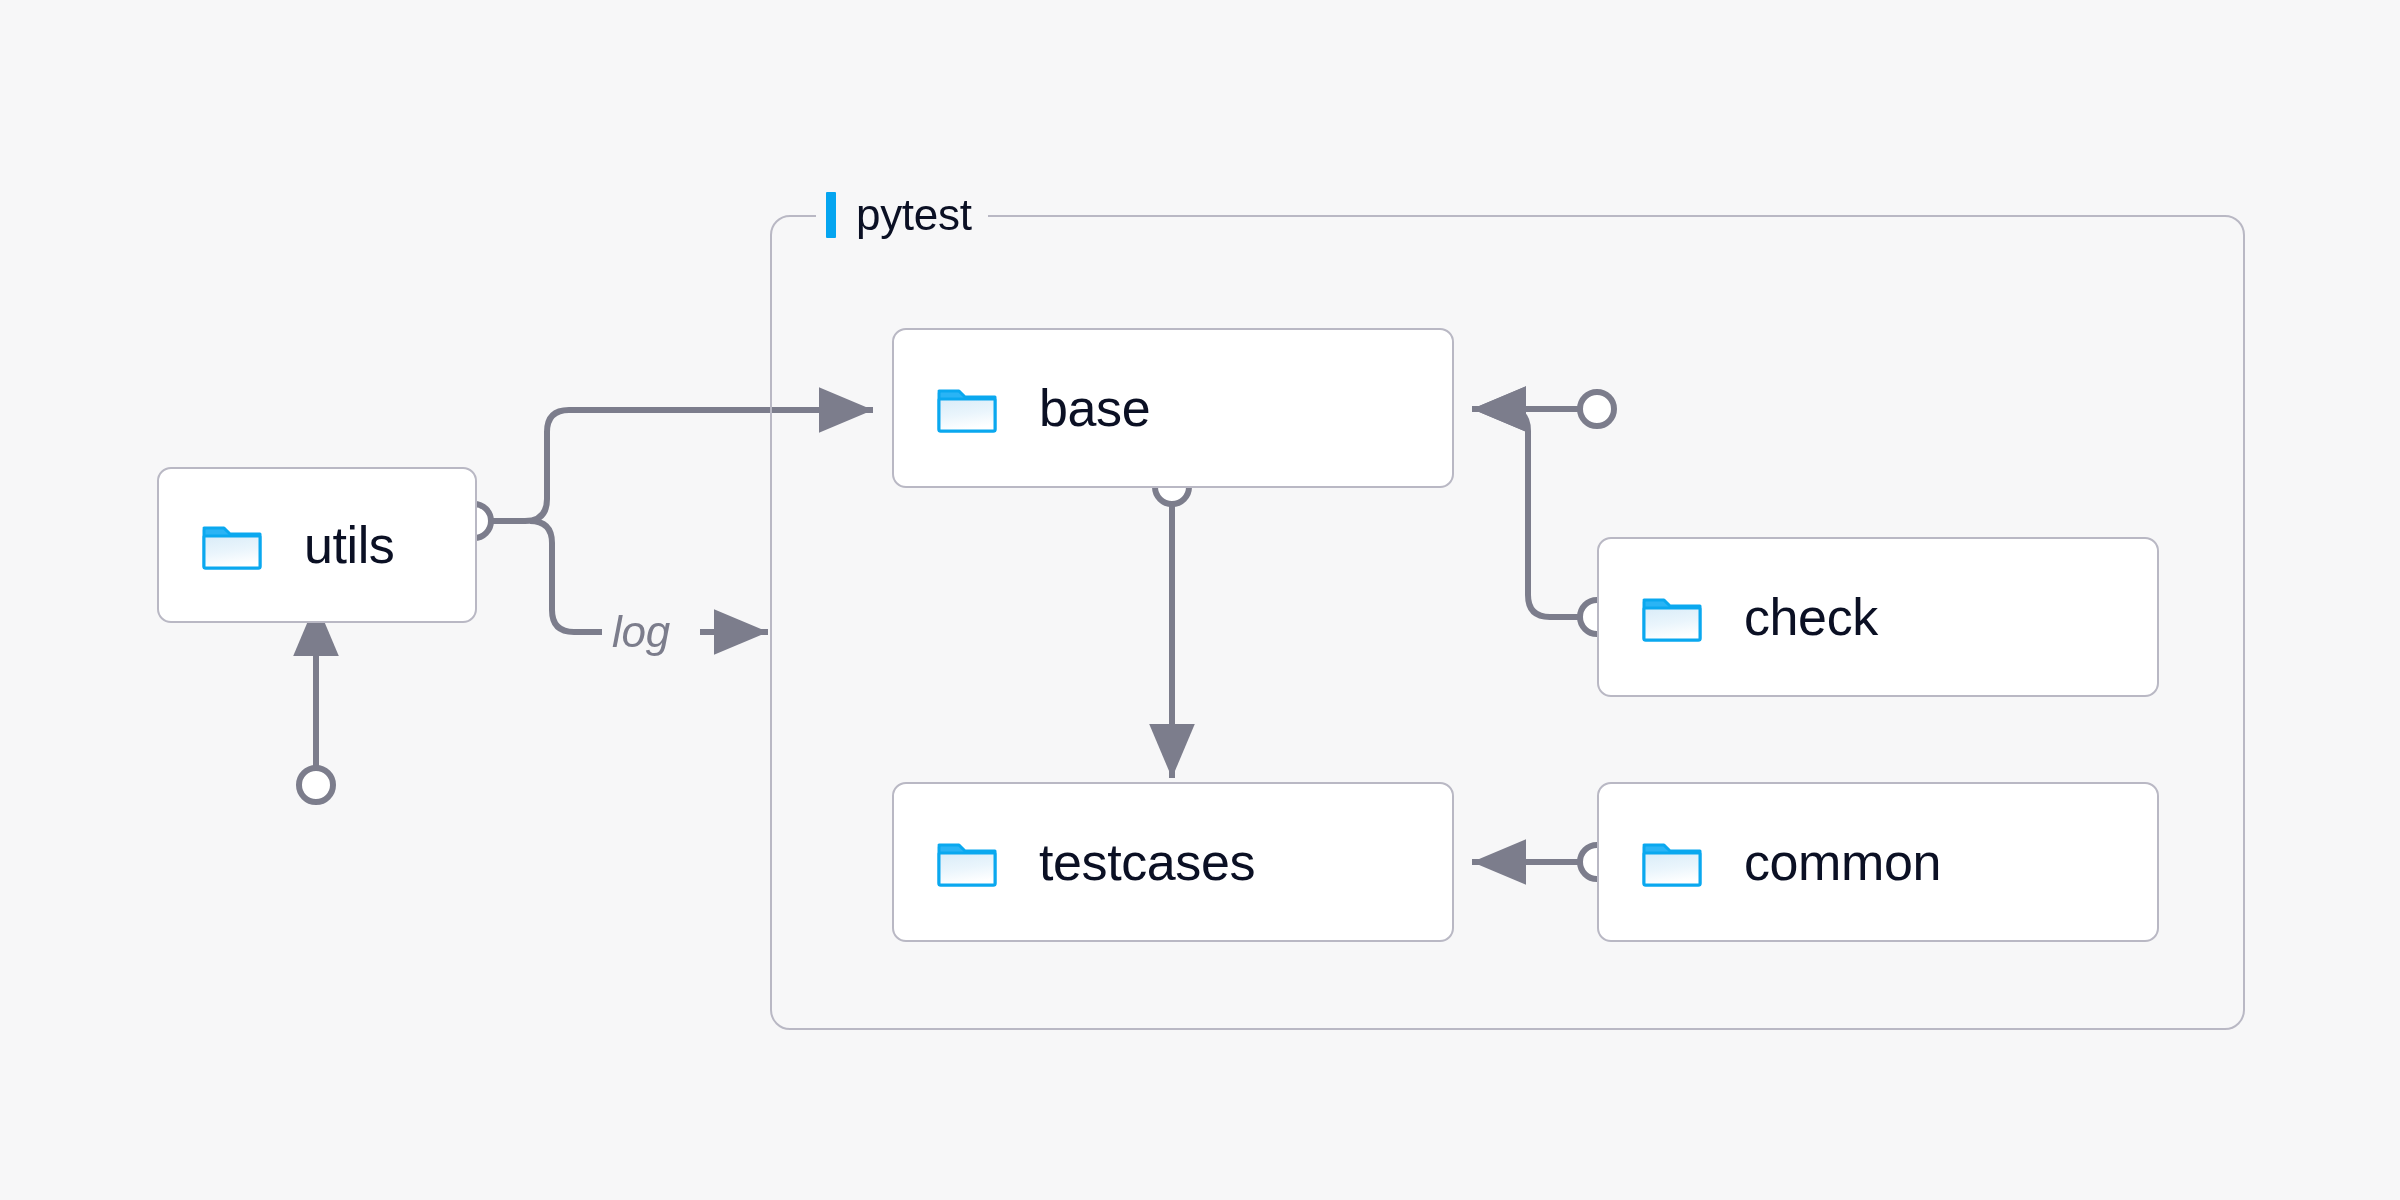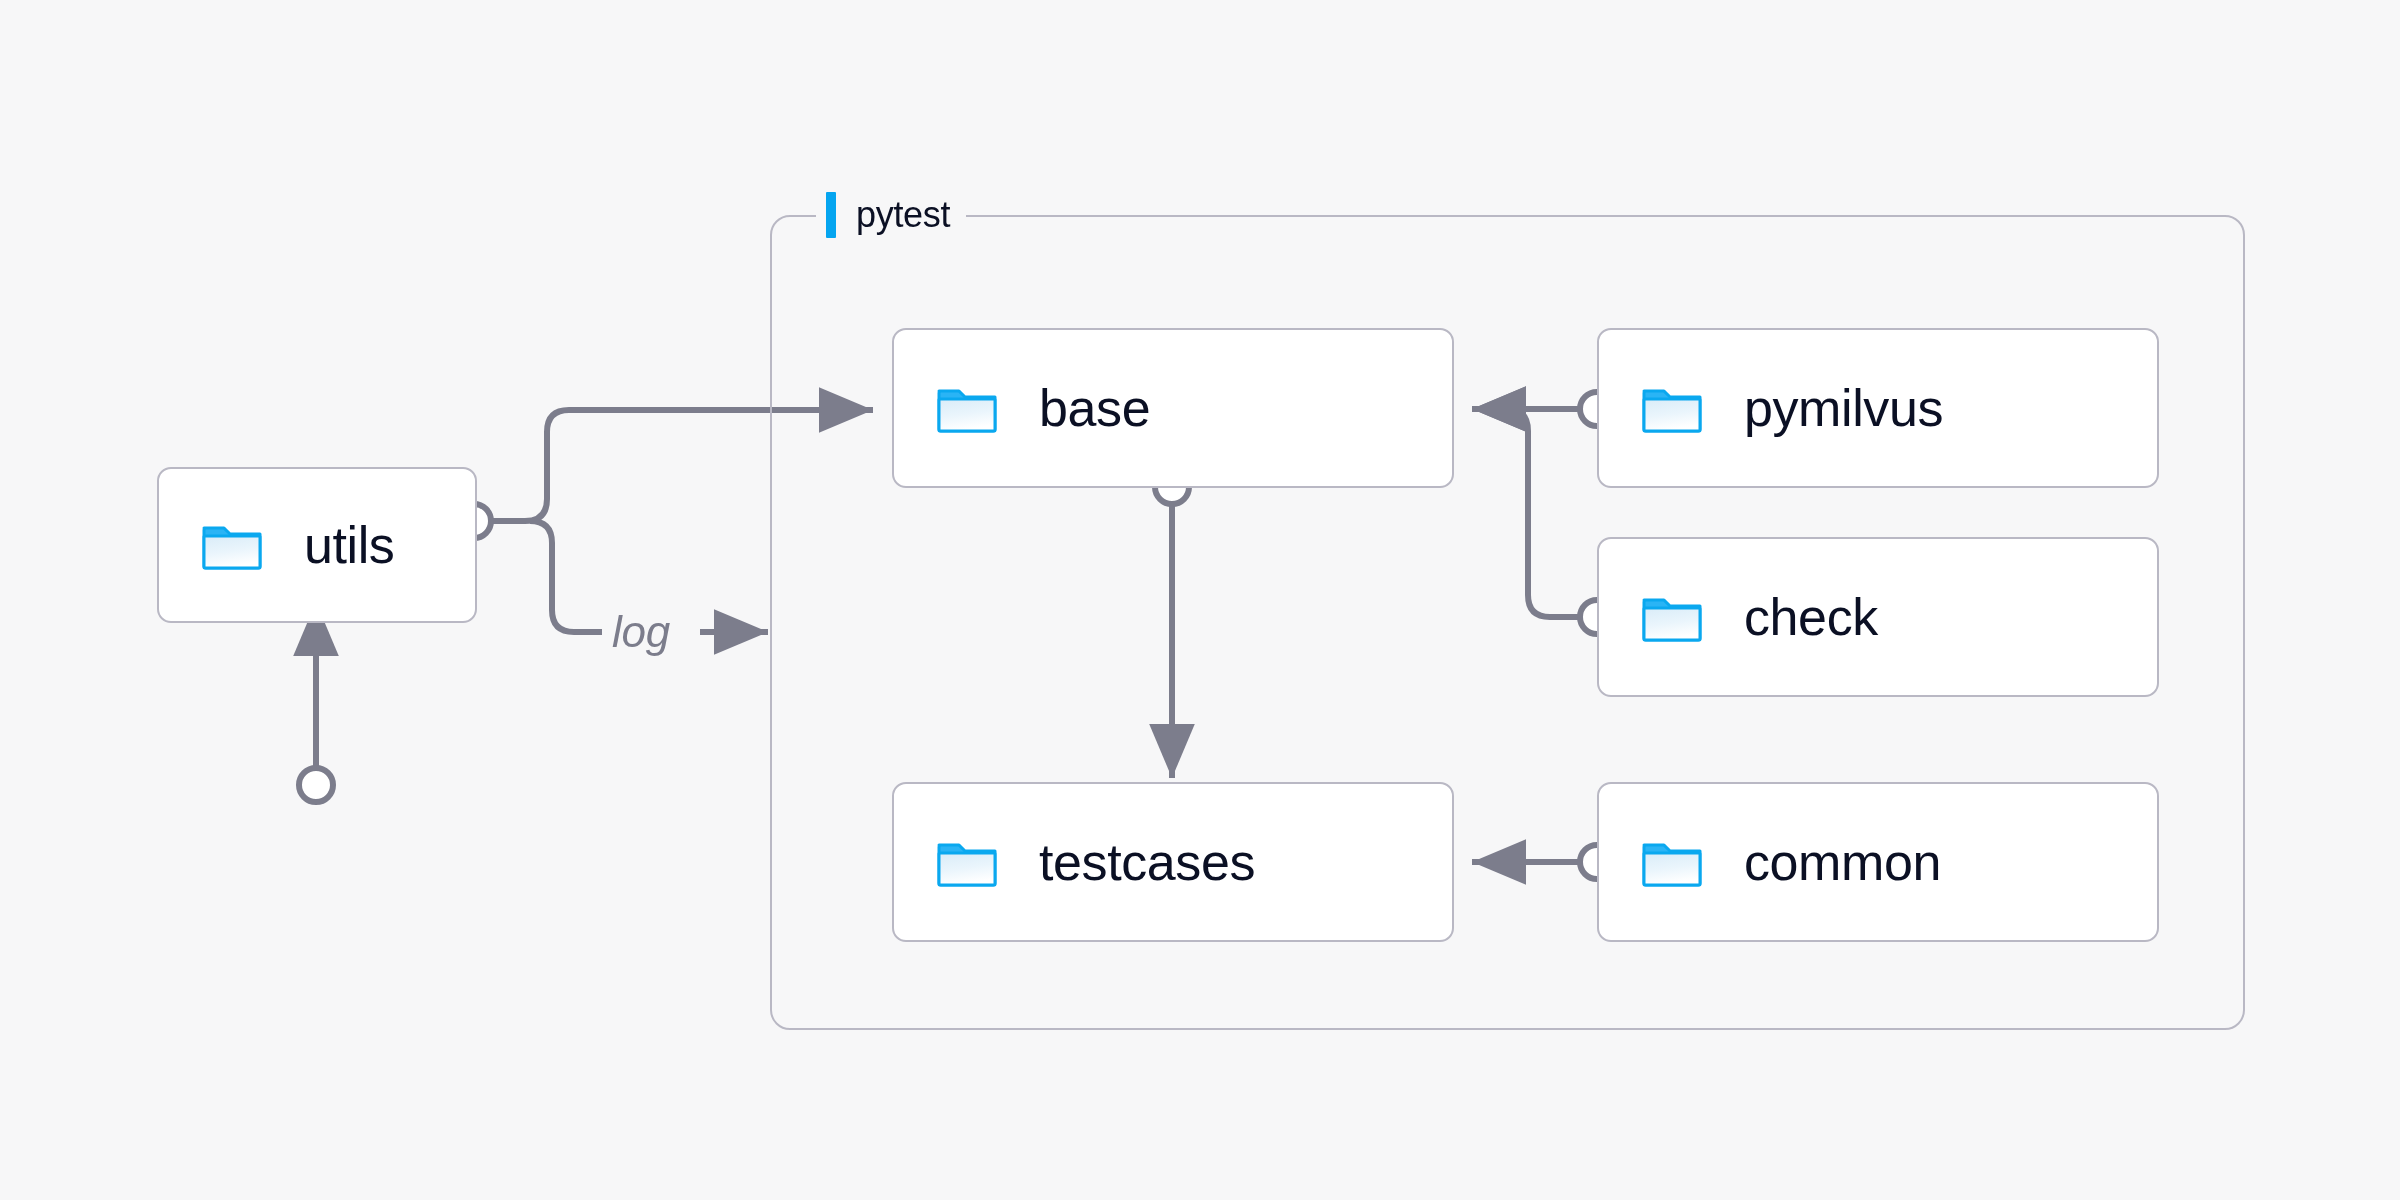--- a/index.html
+++ b/index.html
@@ -67,21 +67,21 @@
     height: 56px;
   }
   .group-title .bar {
     width: 10px;
     height: 46px;
     background: #05a5f0;
     margin-right: 20px;
     border-radius: 1px;
   }
   .group-title .gtext {
-    font-size: 36px;
+    font-size: 44px;
     color: #0b1024;
     line-height: 1;
     letter-spacing: -0.3px;
   }
   .edge-label {
     position: absolute;
     z-index: 4;
     background: #f7f7f8;
     font-size: 44px;
     color: #7c7d8c;
@@ -178,29 +178,20 @@
   <div class="node" style="left:892px; top:782px; width:562px; height:160px;">
     <span class="folder-icon">
       <svg viewBox="0 0 62 52" width="62" height="52">
         <path d="M3 9 h20 l6 6 h30 v32 a2 2 0 0 1 -2 2 h-52 a2 2 0 0 1 -2 -2 v-36 a2 2 0 0 1 2 -2 z" fill="#2ab4f5" stroke="#0aa8ef" stroke-width="3" stroke-linejoin="round"></path>
         <rect x="3" y="17" width="56" height="32" rx="1" fill="url(#folderGrad)" stroke="#0aa8ef" stroke-width="3"></rect>
       </svg>
     </span>
     <span class="label">testcases</span>
   </div>
 
-  <div class="node" style="left:1597px; top:328px; width:562px; height:160px;">
-    <span class="folder-icon">
-      <svg viewBox="0 0 62 52" width="62" height="52">
-        <path d="M3 9 h20 l6 6 h30 v32 a2 2 0 0 1 -2 2 h-52 a2 2 0 0 1 -2 -2 v-36 a2 2 0 0 1 2 -2 z" fill="#2ab4f5" stroke="#0aa8ef" stroke-width="3" stroke-linejoin="round"></path>
-        <rect x="3" y="17" width="56" height="32" rx="1" fill="url(#folderGrad)" stroke="#0aa8ef" stroke-width="3"></rect>
-      </svg>
-    </span>
-    <span class="label">pymilvus</span>
-  </div>
 
   <div class="node" style="left:1597px; top:537px; width:562px; height:160px;">
     <span class="folder-icon">
       <svg viewBox="0 0 62 52" width="62" height="52">
         <path d="M3 9 h20 l6 6 h30 v32 a2 2 0 0 1 -2 2 h-52 a2 2 0 0 1 -2 -2 v-36 a2 2 0 0 1 2 -2 z" fill="#2ab4f5" stroke="#0aa8ef" stroke-width="3" stroke-linejoin="round"></path>
         <rect x="3" y="17" width="56" height="32" rx="1" fill="url(#folderGrad)" stroke="#0aa8ef" stroke-width="3"></rect>
       </svg>
     </span>
     <span class="label">check</span>
   </div>

